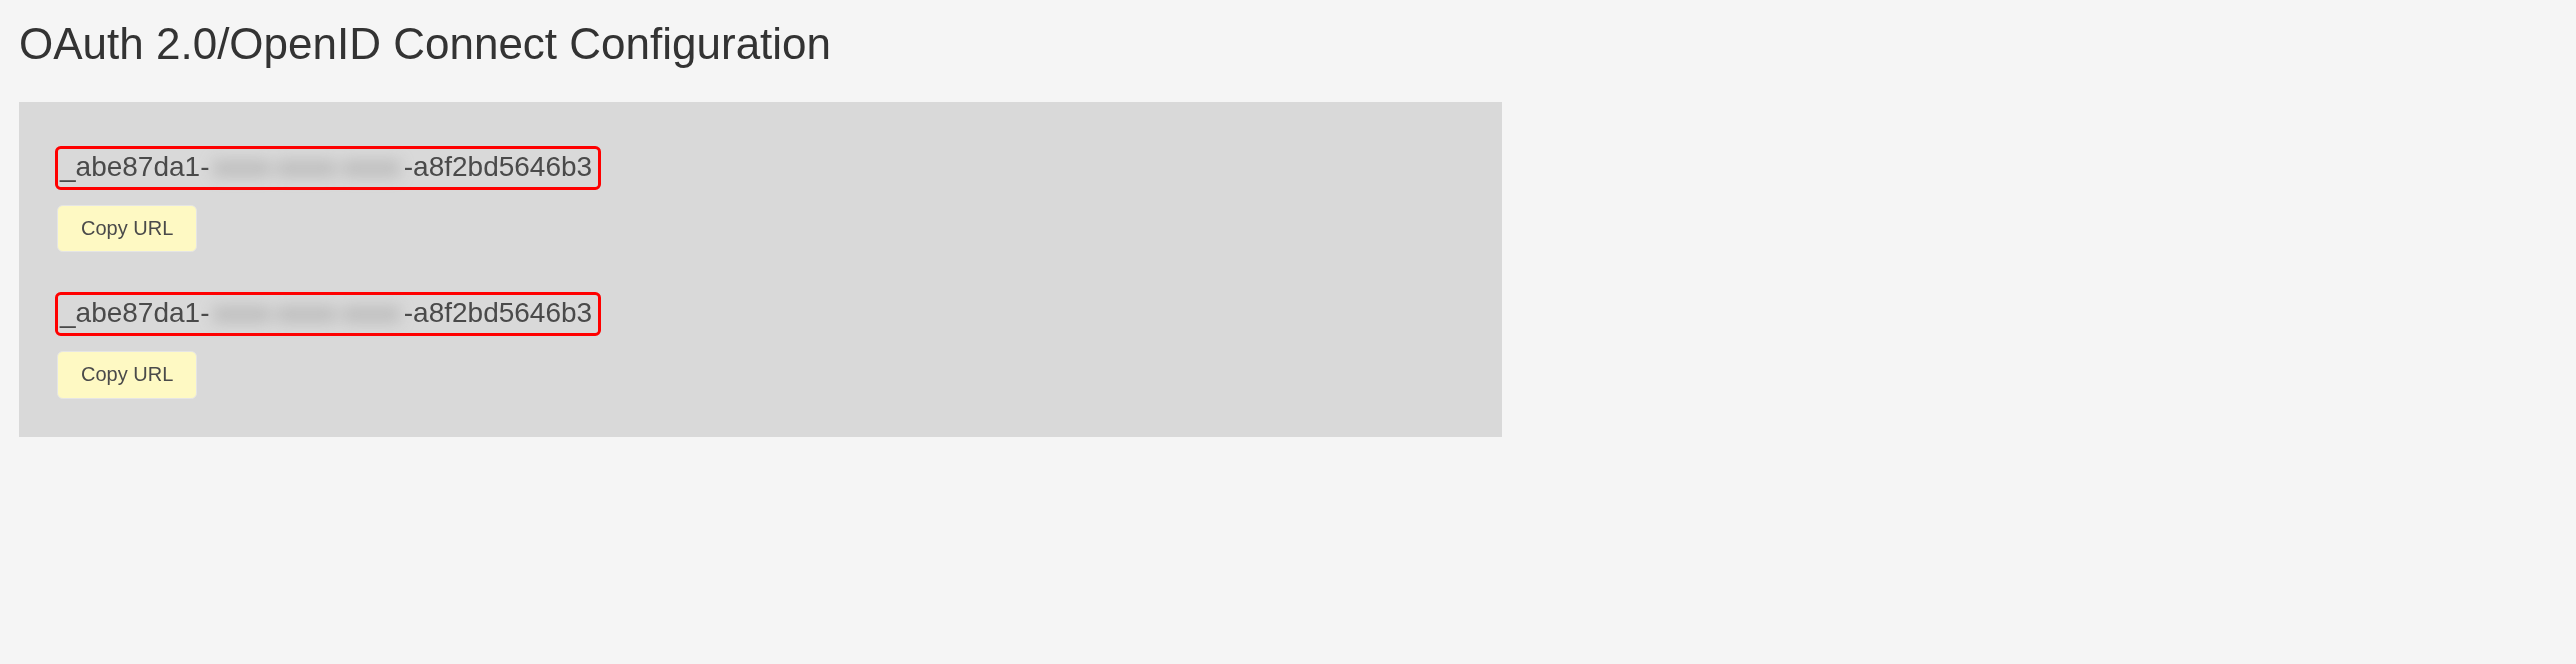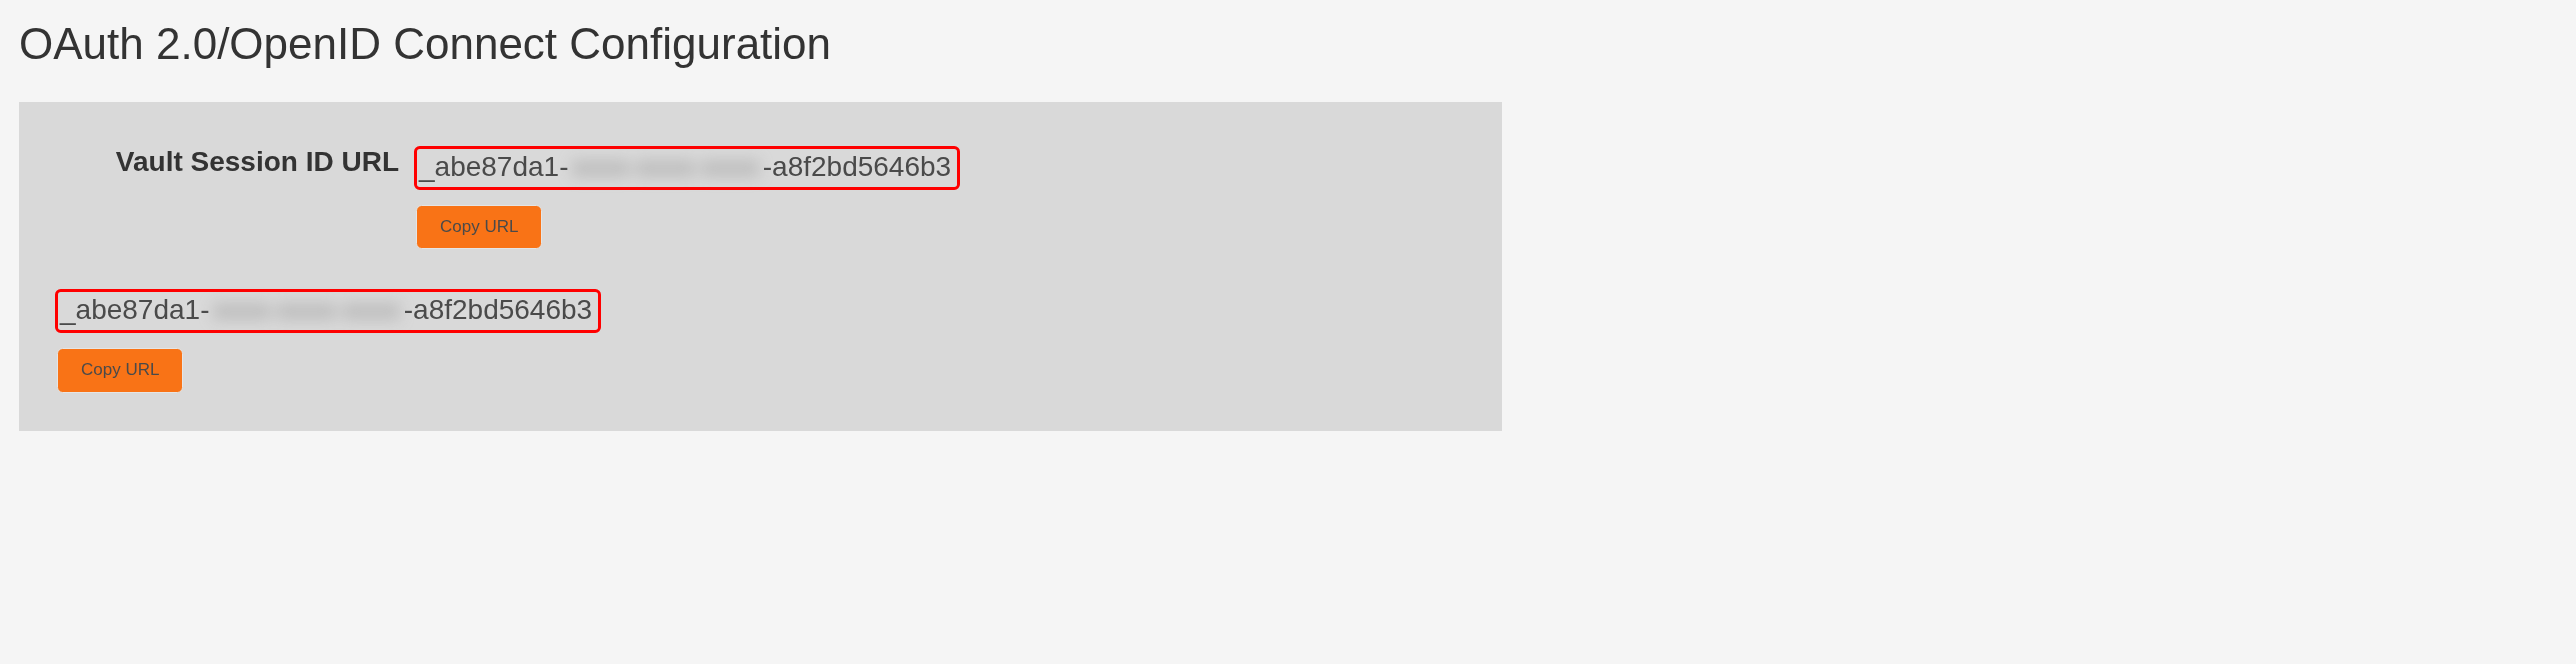--- a/index.html
+++ b/index.html
@@ -76,39 +76,38 @@
     .id-part {
       color: #4a4a4a;
     }
     .blurred-part {
       filter: blur(7.6px);
       color: #888;
       margin: 0 3.8px;
       user-select: none;
     }
     .copy-btn {
-      background: #f97316;
+      background: #fef9c3;
       border: 0.9px solid #e5e5e5;
       border-radius: 5.7px;
       padding: 11.3px 23px;
-      font-size: 17px;
+      font-size: 20px;
       color: #4a4a4a;
       cursor: pointer;
       font-family: inherit;
     }
   </style>
 </head>
 <body>
 
 <h1 class="page-title">OAuth 2.0/OpenID Connect Configuration</h1>
 
 <div class="config-panel">
 
   <div class="config-row">
-    <div class="config-label">Vault Session ID URL</div>
     <div class="config-value-col">
       <div class="url-line">
           <span class="highlight-box">
             <span class="id-part">_abe87da1-</span>
             <span class="blurred-part">xxxx-xxxx-xxxx</span>
             <span class="id-part">-a8f2bd5646b3</span>
           </span>
       </div>
       <button class="copy-btn">Copy URL</button>
     </div>

